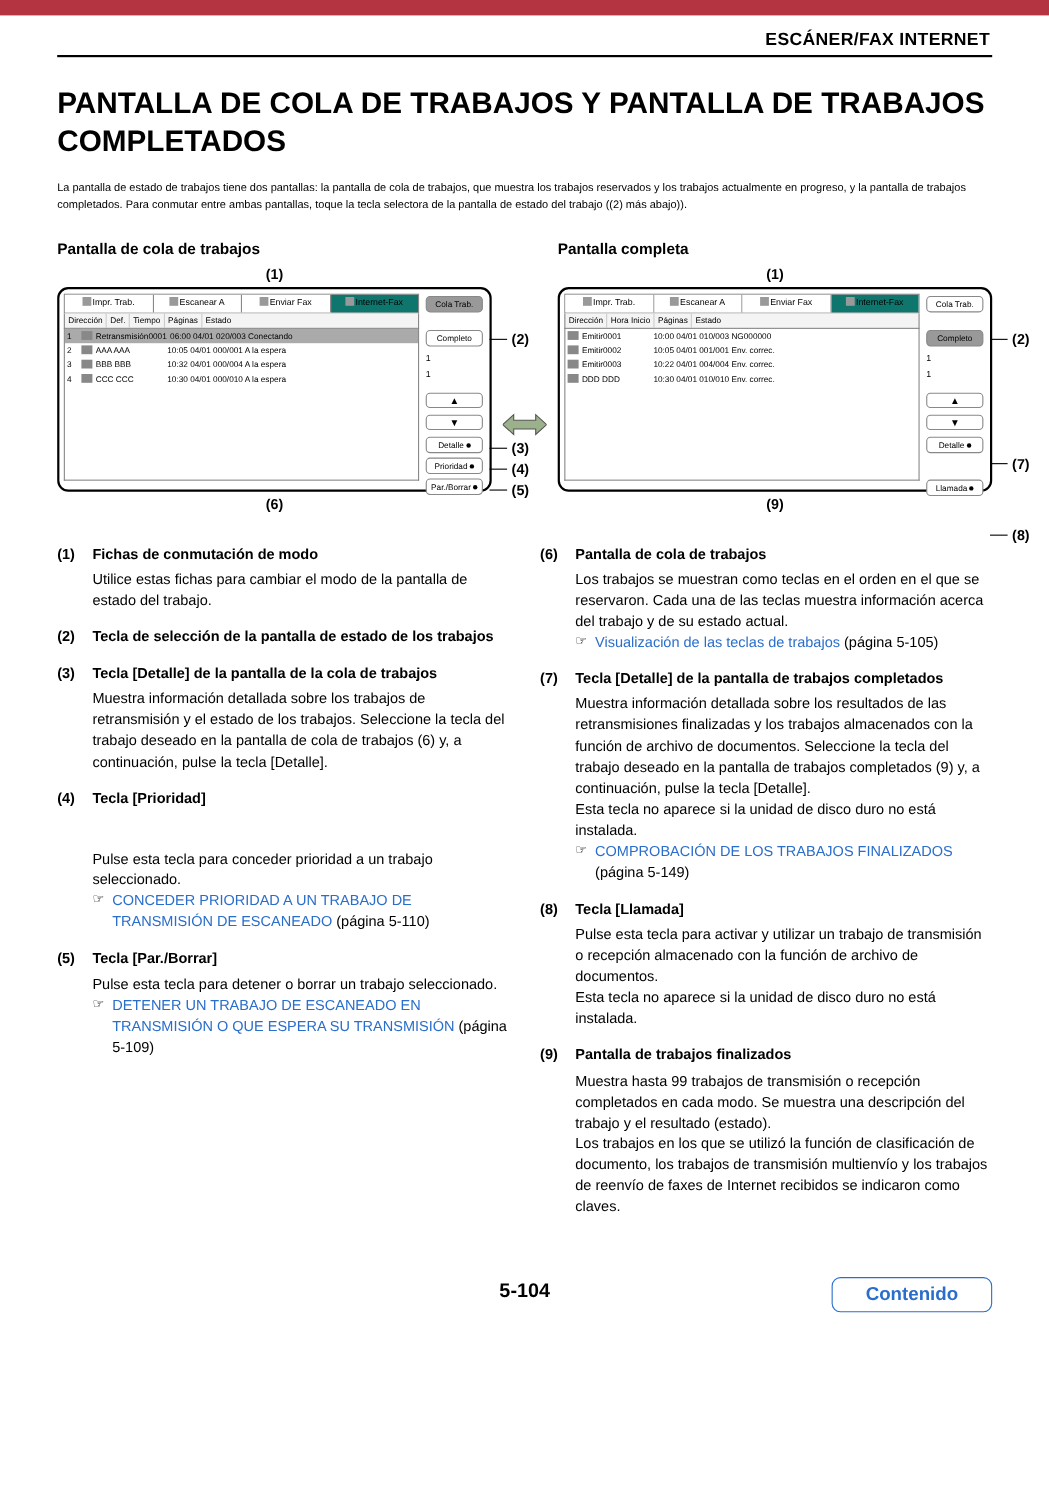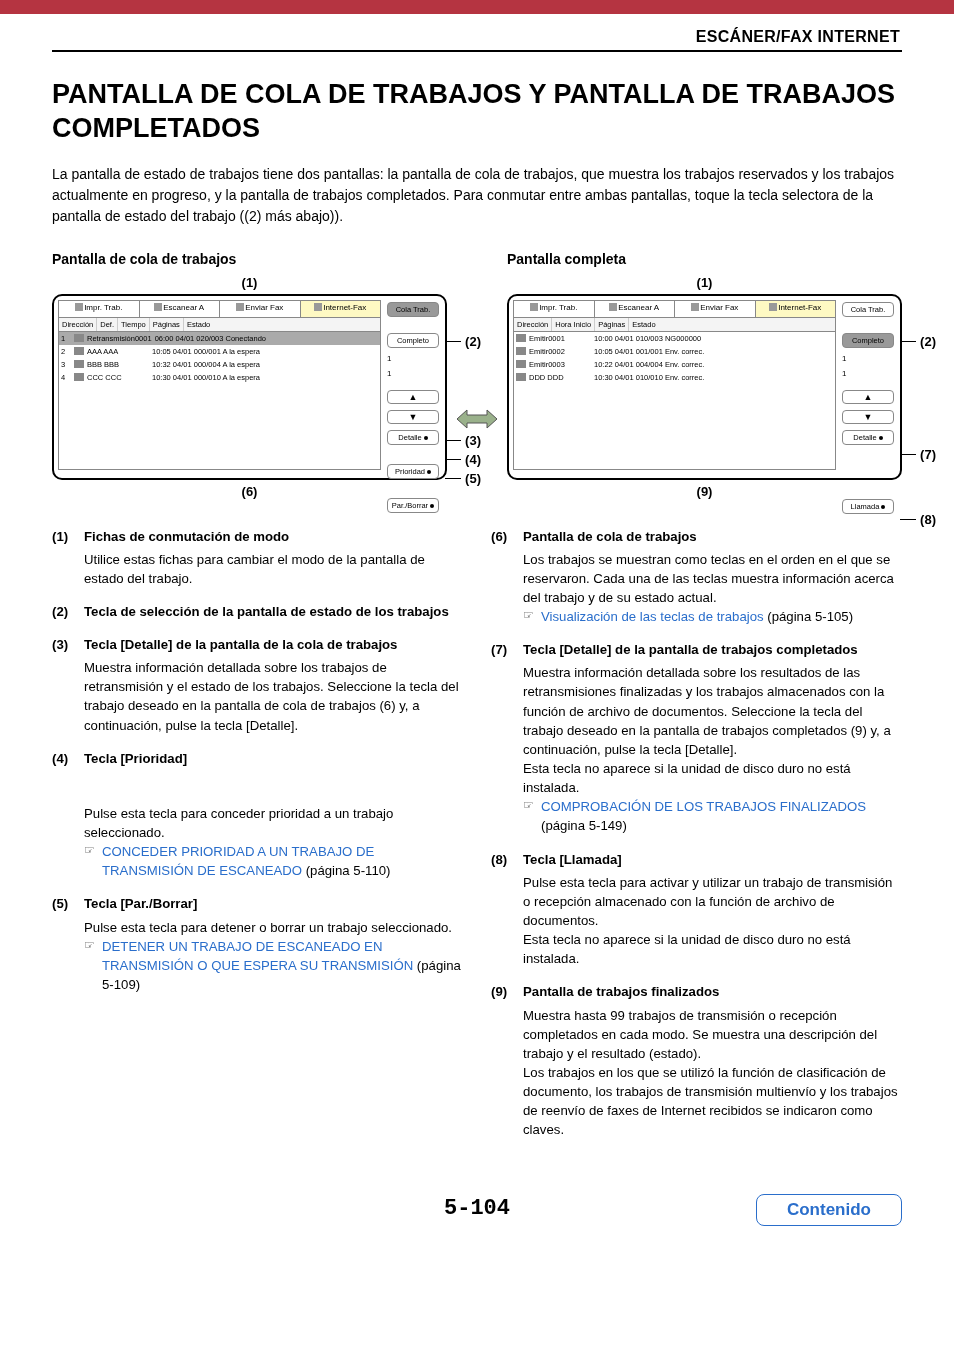--- a/index.html
+++ b/index.html
@@ -22,21 +22,21 @@
     padding-right: 2px;
   }
   .hr-strong { height: 2px; background: #000; margin: 4px 0 26px 0; }
   h1.page-title {
     font-size: 27px;
     font-weight: bold;
     margin: 0 0 18px 0;
     line-height: 1.25;
   }
   .intro {
-    font-size: 14px;
+    font-size: 10px;
     line-height: 1.5;
     margin: 0 0 24px 0;
   }
   .panels {
     display: flex;
     align-items: flex-start;
     gap: 10px;
     margin-bottom: 28px;
   }
   .panel-col { flex: 1; }
@@ -78,21 +78,21 @@
   .tab {
     flex: 1;
     text-align: center;
     border-right: 1px solid #888;
     padding: 2px 0;
     background: #fff;
     white-space: nowrap;
     overflow: hidden;
   }
   .tab:last-child { border-right: none; }
-  .tab.active { background: #fef9c3; }
+  .tab.active { background: #0f766e; }
   .tab::before { content: ""; display: inline-block; width: 8px; height: 8px; margin-right: 1px; background: #999; vertical-align: middle; }
   .colhdr {
     display: flex;
     font-size: 7.5px;
     border: 1px solid #888;
     border-top: none;
     background: #f4f4f4;
   }
   .colhdr span { padding: 2px 3px; border-right: 1px solid #ccc; white-space: nowrap; }
   .colhdr span:last-child { border-right: none; }
@@ -128,21 +128,21 @@
     height: 14px;
     text-align: center;
     font-size: 9px;
     line-height: 12px;
   }
   .spacer-flex { flex: 1; }
 
   .bottom-actions {
     display: flex;
     flex-direction: column;
-    gap: 19px;
+    gap: 4px;
   }
 
   .arrow-between {
     align-self: center;
     margin-top: 88px;
   }
   .arrow-between svg { display: block; }
 
   
   .desc-cols {
@@ -161,21 +161,21 @@
   .linkrow .text { flex: 1; }
 
   
   .footer {
     display: flex;
     align-items: center;
     justify-content: center;
     position: relative;
     margin-top: 42px;
   }
-  .page-number { font-size: 22px; font-weight: bold; font-family: Liberation Mono, monospace; }
+  .page-number { font-size: 18px; font-weight: bold; }
   .contenido-btn {
     position: absolute;
     right: 0;
     top: -2px;
     border: 1.5px solid #2a6ecb;
     border-radius: 8px;
     padding: 5px 30px;
     color: #2a6ecb;
     font-weight: bold;
     font-size: 17px;

